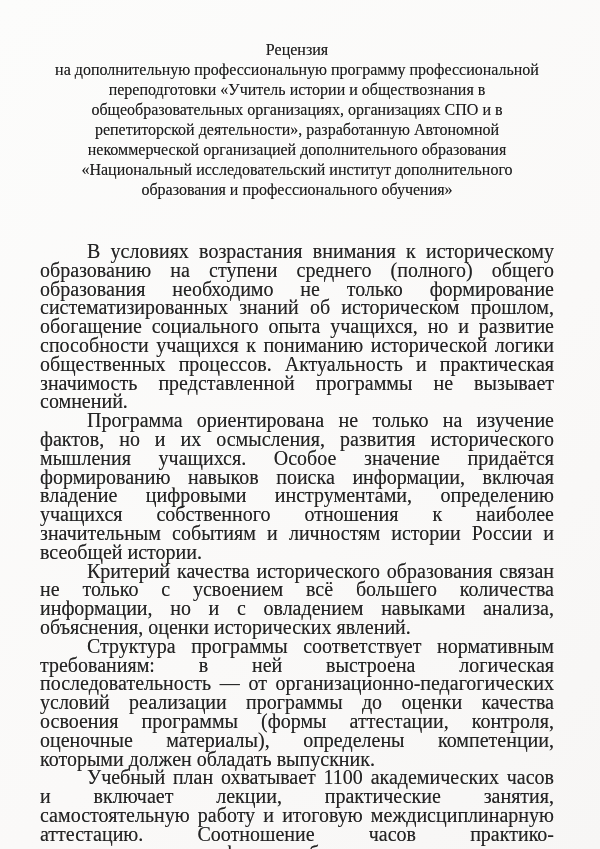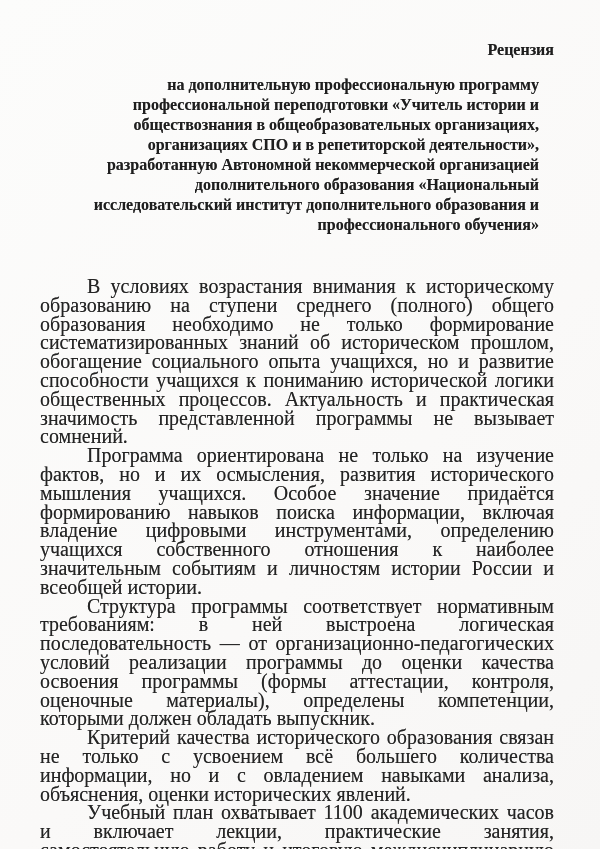--- a/index.html
+++ b/index.html
@@ -14,31 +14,31 @@
     margin: 0 auto;
     background: linear-gradient(135deg, #fcfcfb 0%, #faf9f8 60%, #f7f6f5 100%);
     overflow: hidden;
     font-family: "Liberation Serif", "DejaVu Serif", serif;
     color: #242424;
     box-sizing: border-box;
     padding: 40px 46px 0 40px;
     text-shadow: 0 0 0.5px rgba(45,45,45,0.55);
   }
   .title-block {
-    text-align: right;
-    font-weight: bold;
+    text-align: center;
+    font-weight: normal;
     font-size: 16px;
     line-height: 20px;
     color: #1e1e1e;
   }
   .title-block .title {
     margin: 0;
   }
   .title-block .subtitle {
-    margin: 15px;
+    margin: 0;
   }
   .body-block {
     margin-top: 42px;
     font-size: 20px;
     line-height: 18.8px;
     text-align: justify;
   }
   .para {
     margin: 0;
     text-indent: 47px;
@@ -69,18 +69,18 @@
 <div class="page">
 
   <header class="title-block">
     <div class="title">Рецензия</div>
     <div class="subtitle">на дополнительную профессиональную программу профессиональной переподготовки «Учитель истории и обществознания в общеобразовательных организациях, организациях СПО и в репетиторской деятельности», разработанную Автономной некоммерческой организацией дополнительного образования «Национальный исследовательский институт дополнительного образования и профессионального обучения»</div>
   </header>
 
   <main class="body-block">
     <p class="para">В условиях возрастания внимания к историческому образованию на ступени среднего (полного) общего образования необходимо не только формирование систематизированных знаний об историческом прошлом, обогащение социального опыта учащихся, но и развитие способности учащихся к пониманию исторической логики общественных процессов. Актуальность и практическая значимость представленной программы не вызывает сомнений.</p>
     <p class="para">Программа ориентирована не только на изучение фактов, но и их осмысления, развития исторического мышления учащихся. Особое значение придаётся формированию навыков поиска информации, включая владение цифровыми инструментами, определению учащихся собственного отношения к наиболее значительным событиям и личностям истории России и всеобщей истории.</p>
+    <p class="para">Критерий качества исторического образования связан не только с усвоением всё большего количества информации, но и с овладением навыками анализа, объяснения, оценки исторических явлений.</p>
     <p class="para">Структура программы соответствует нормативным требованиям: в ней выстроена логическая последовательность — от организационно-педагогических условий реализации программы до оценки качества освоения программы (формы аттестации, контроля, оценочные материалы), определены компетенции, которыми должен обладать выпускник.</p>
-    <p class="para">Критерий качества исторического образования связан не только с усвоением всё большего количества информации, но и с овладением навыками анализа, объяснения, оценки исторических явлений.</p>
     <p class="para">Учебный план охватывает 1100 академических часов и включает лекции, практические занятия, самостоятельную работу и итоговую междисциплинарную аттестацию. Соотношение часов практико-ориентированных форм обеспечивает возможность внедрения разработанных материалов в профессиональную деятельность слушателей.</p>
   </main>
 
 </div>
 
 </body></html>

